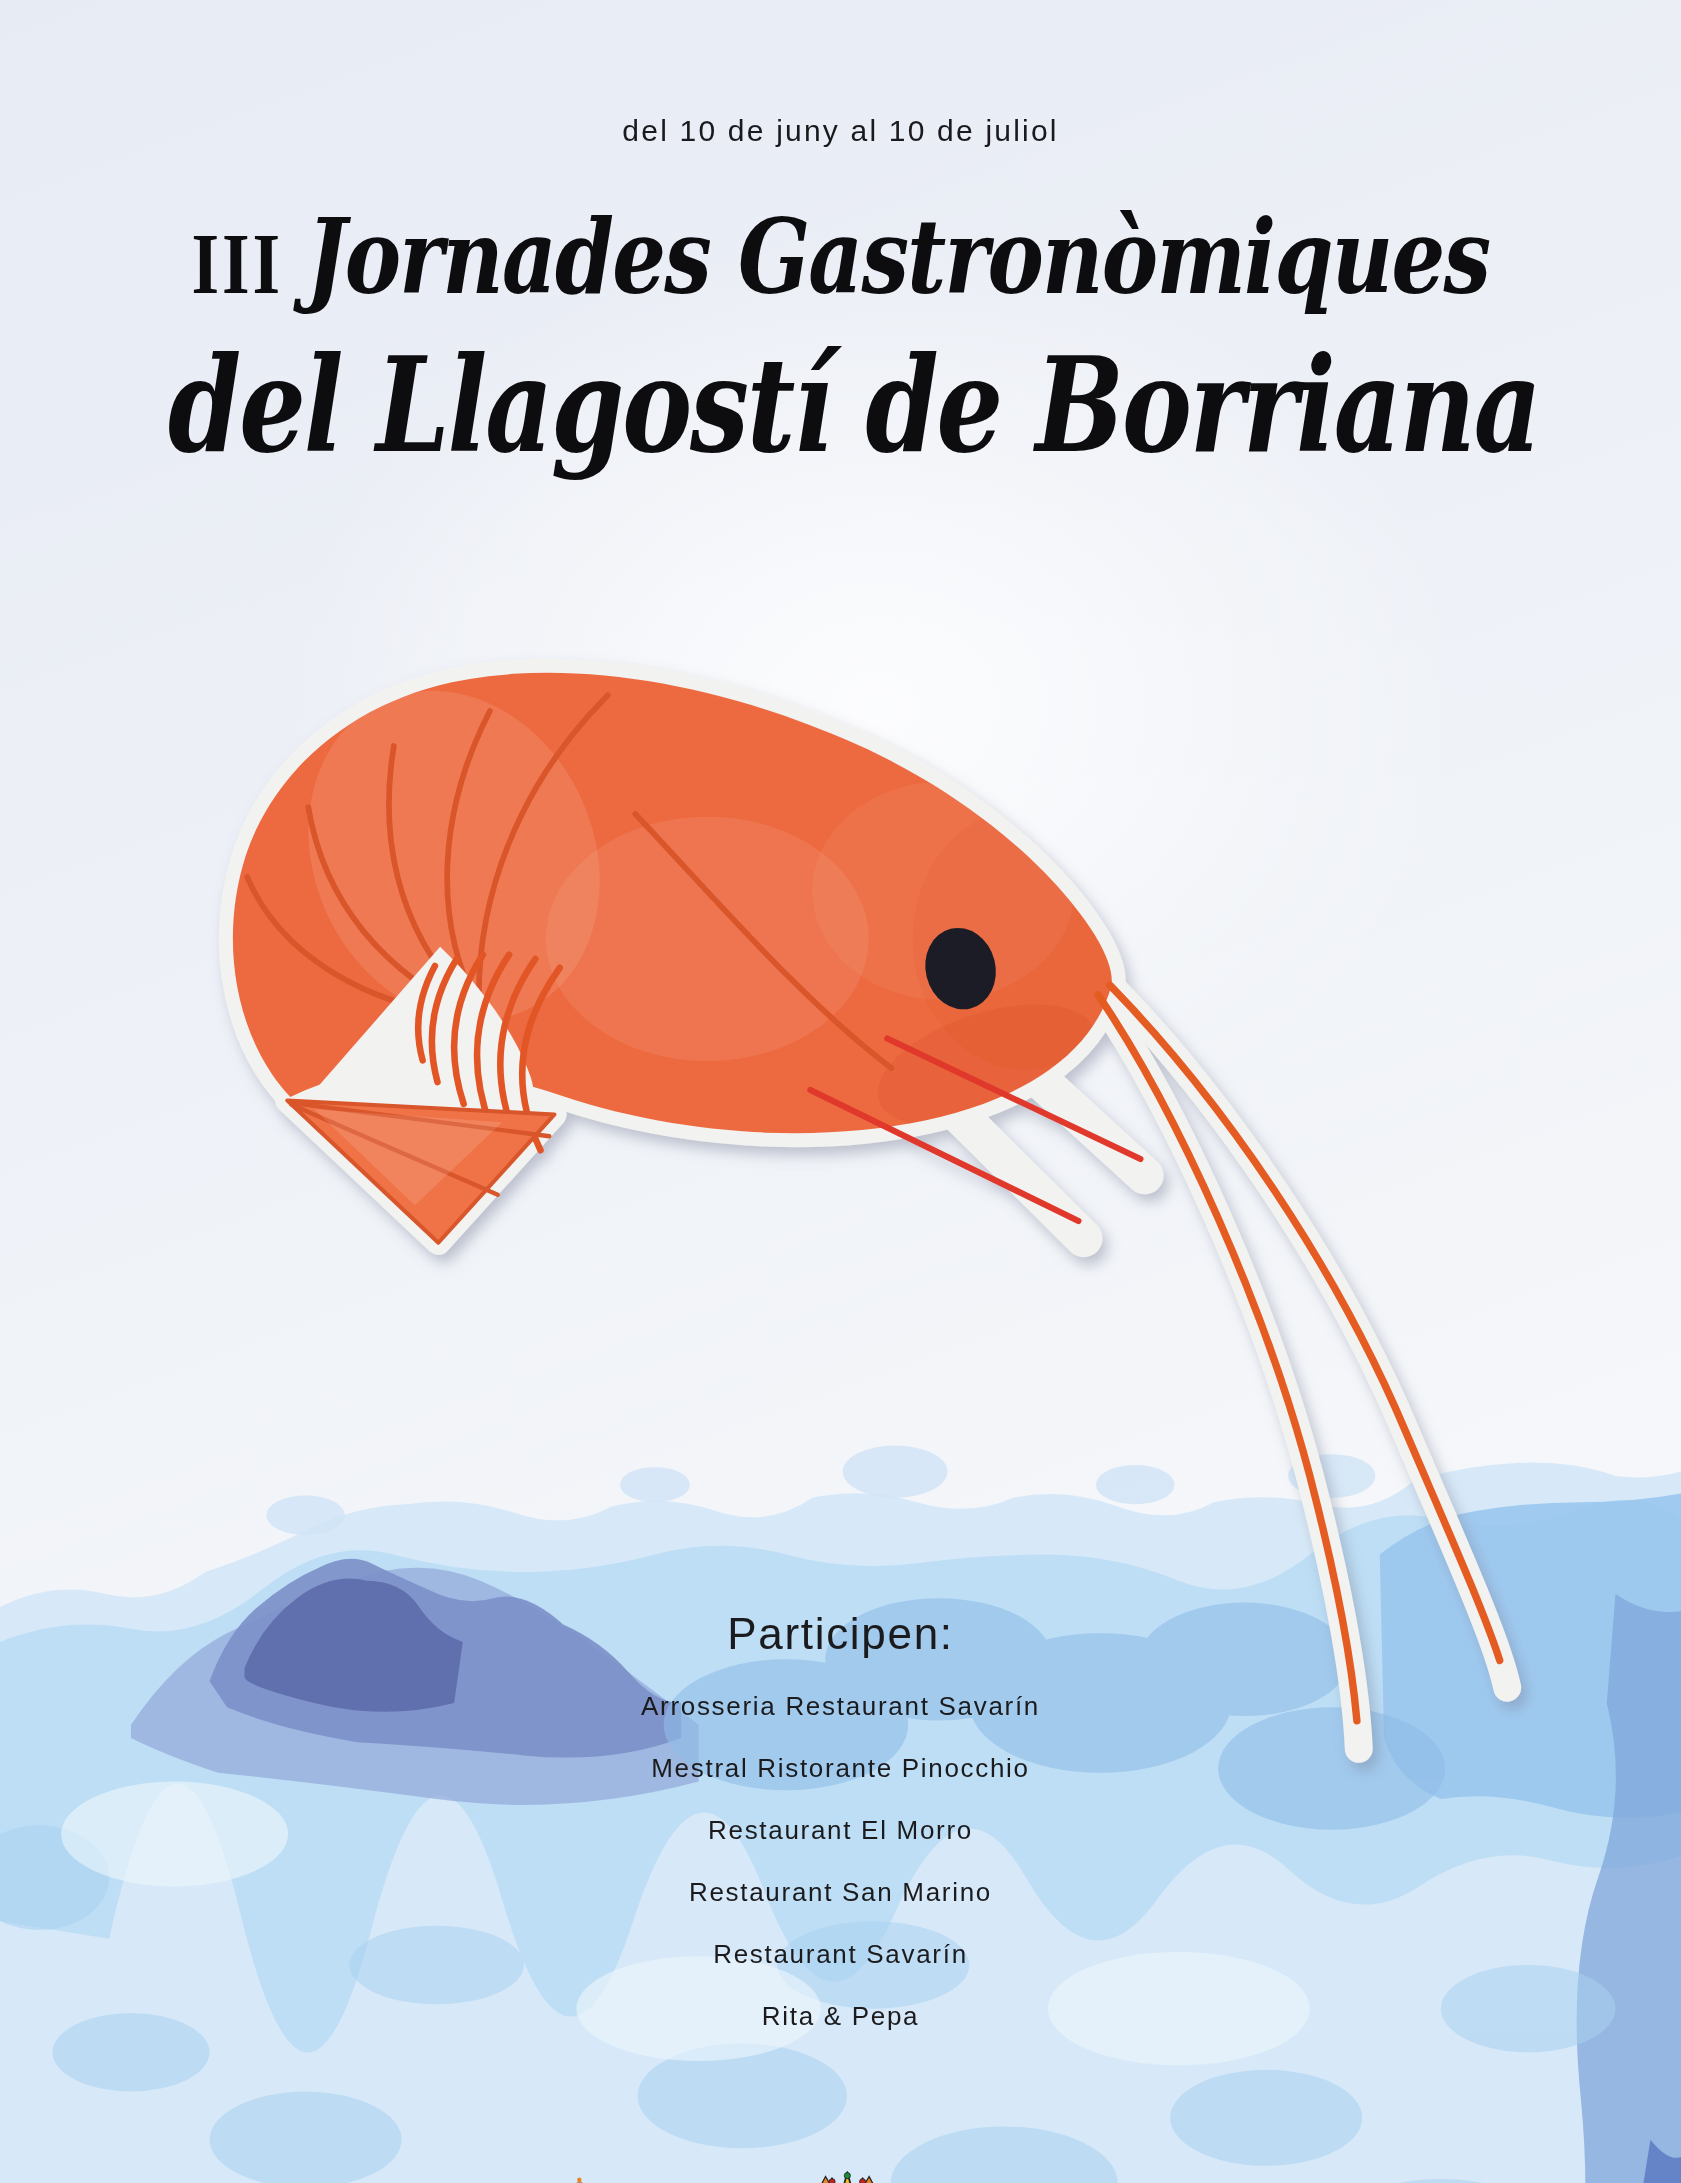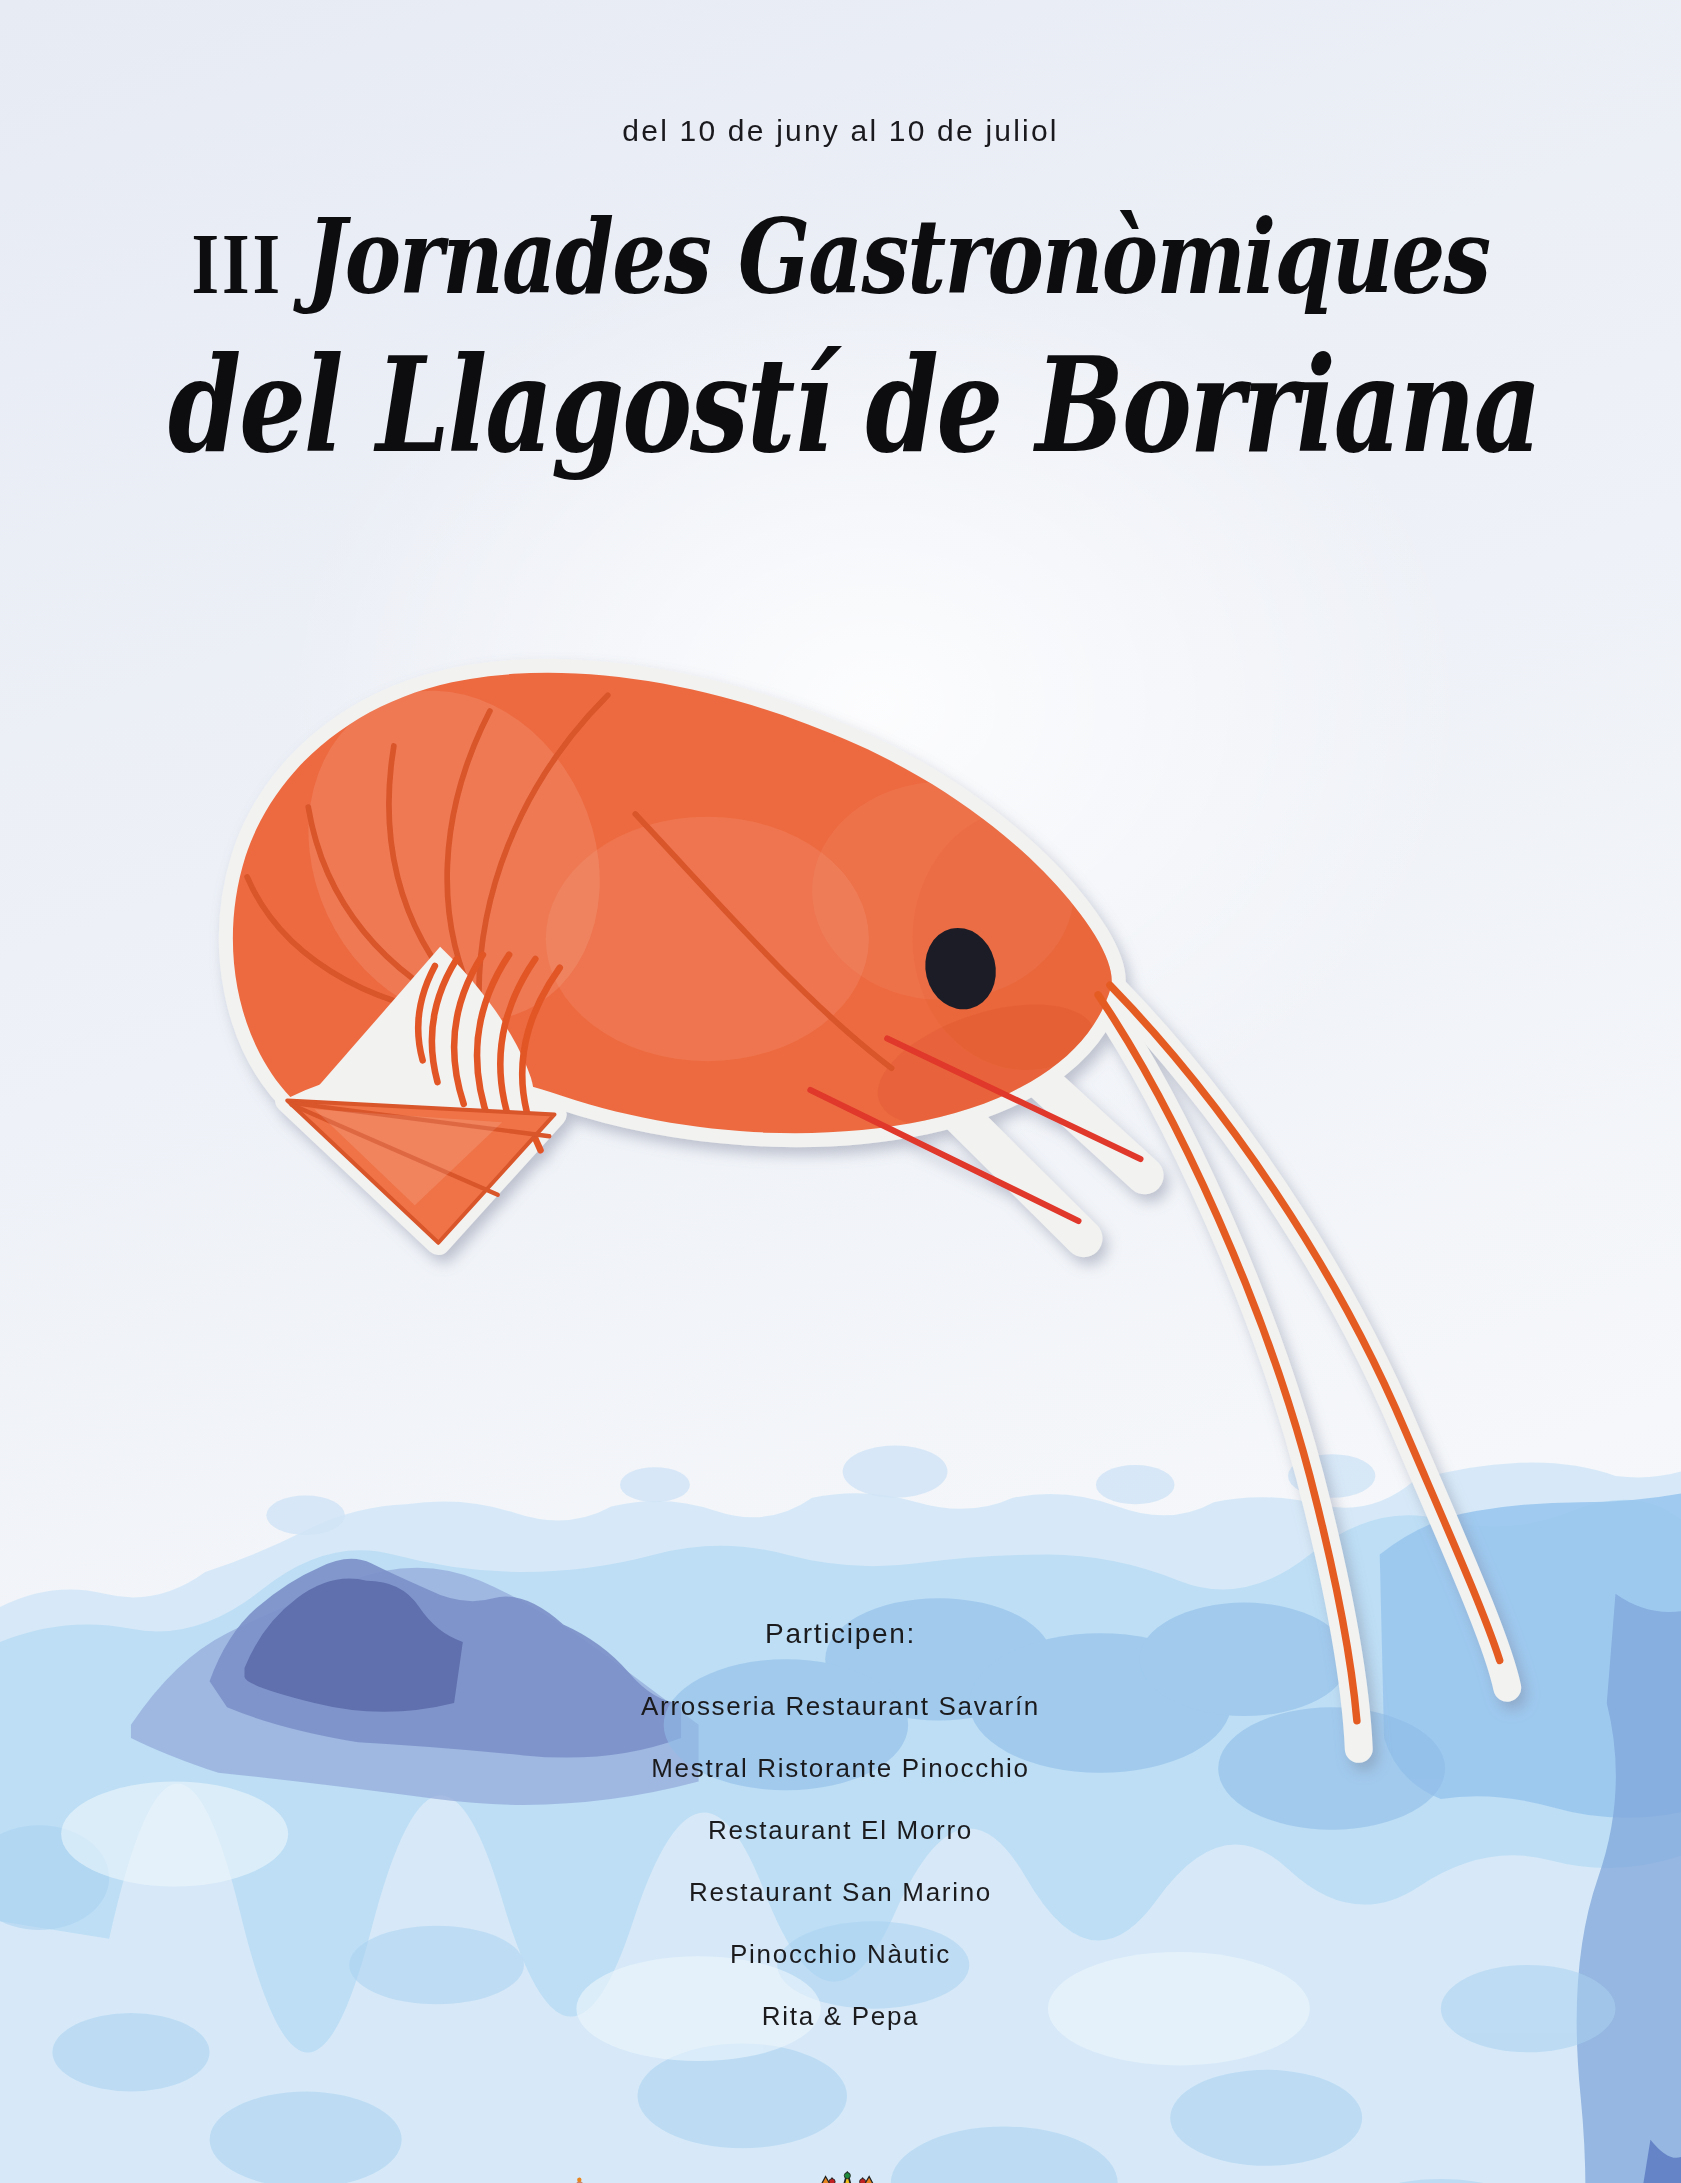--- a/index.html
+++ b/index.html
@@ -21,21 +21,21 @@
   .title-line1{top:196px;font-size:103px;transform:scaleX(.82);transform-origin:50% 50%;}
   .title-line2{top:328px;font-size:131px;transform:scaleX(.80);transform-origin:50% 50%;}
   .script{
     font-family:"DejaVu Serif", serif;font-style:italic;font-weight:700;letter-spacing:-0.02em;
   }
   .roman{
     font-family:"Liberation Serif", serif;font-weight:700;font-size:0.84em;letter-spacing:3.5px;
     font-style:normal;
   }
   .participants{top:1611px;color:#1b1b1e;}
-  .p-heading{font-size:28px;letter-spacing:1.7px;line-height:45px;margin-bottom:19px;}
+  .p-heading{font-size:44px;letter-spacing:1.7px;line-height:45px;margin-bottom:19px;}
   .p-item{font-size:26px;letter-spacing:1.7px;line-height:62px;}
   .footer-logo{position:absolute;z-index:3;}
   .logo-turisme{left:432px;top:2161px;width:314px;height:192px;}
   .logo-ajuntament{left:795px;top:2151px;width:253px;height:188px;}
   .logo-hosteleria{left:1079px;top:2179px;width:297px;height:157px;}
   svg{display:block;}
 </style>
 </head>
 <body>
 
@@ -168,21 +168,21 @@
   <div class="txt title-line title-line2 script">del Llagostí de Borriana</div>
 
   <div class="txt participants">
     <div class="p-heading">Participen:</div>
     <div>
 
     <div class="p-item">Arrosseria Restaurant Savarín</div>
         <div class="p-item">Mestral Ristorante Pinocchio</div>
         <div class="p-item">Restaurant El Morro</div>
         <div class="p-item">Restaurant San Marino</div>
-        <div class="p-item">Pinocchio Nàutic</div>
+        <div class="p-item">Restaurant Savarín</div>
         <div class="p-item">Rita &amp; Pepa</div>
       </div>
   </div>
 
   <div class="footer-logo logo-turisme">
     <svg viewBox="0 0 720 440" width="314" height="192">
       <g transform="rotate(-3 360 200)">
         <text x="58" y="250" font-family="Liberation Sans, sans-serif" font-weight="bold" font-size="140" letter-spacing="-10" fill="#7DB928">Borr</text>
         <g>
           <path d="M 316,72 L 346,46 L 376,72 Z" fill="#F4CDBB" stroke="#C9846C" stroke-width="5" stroke-linejoin="round"></path>

